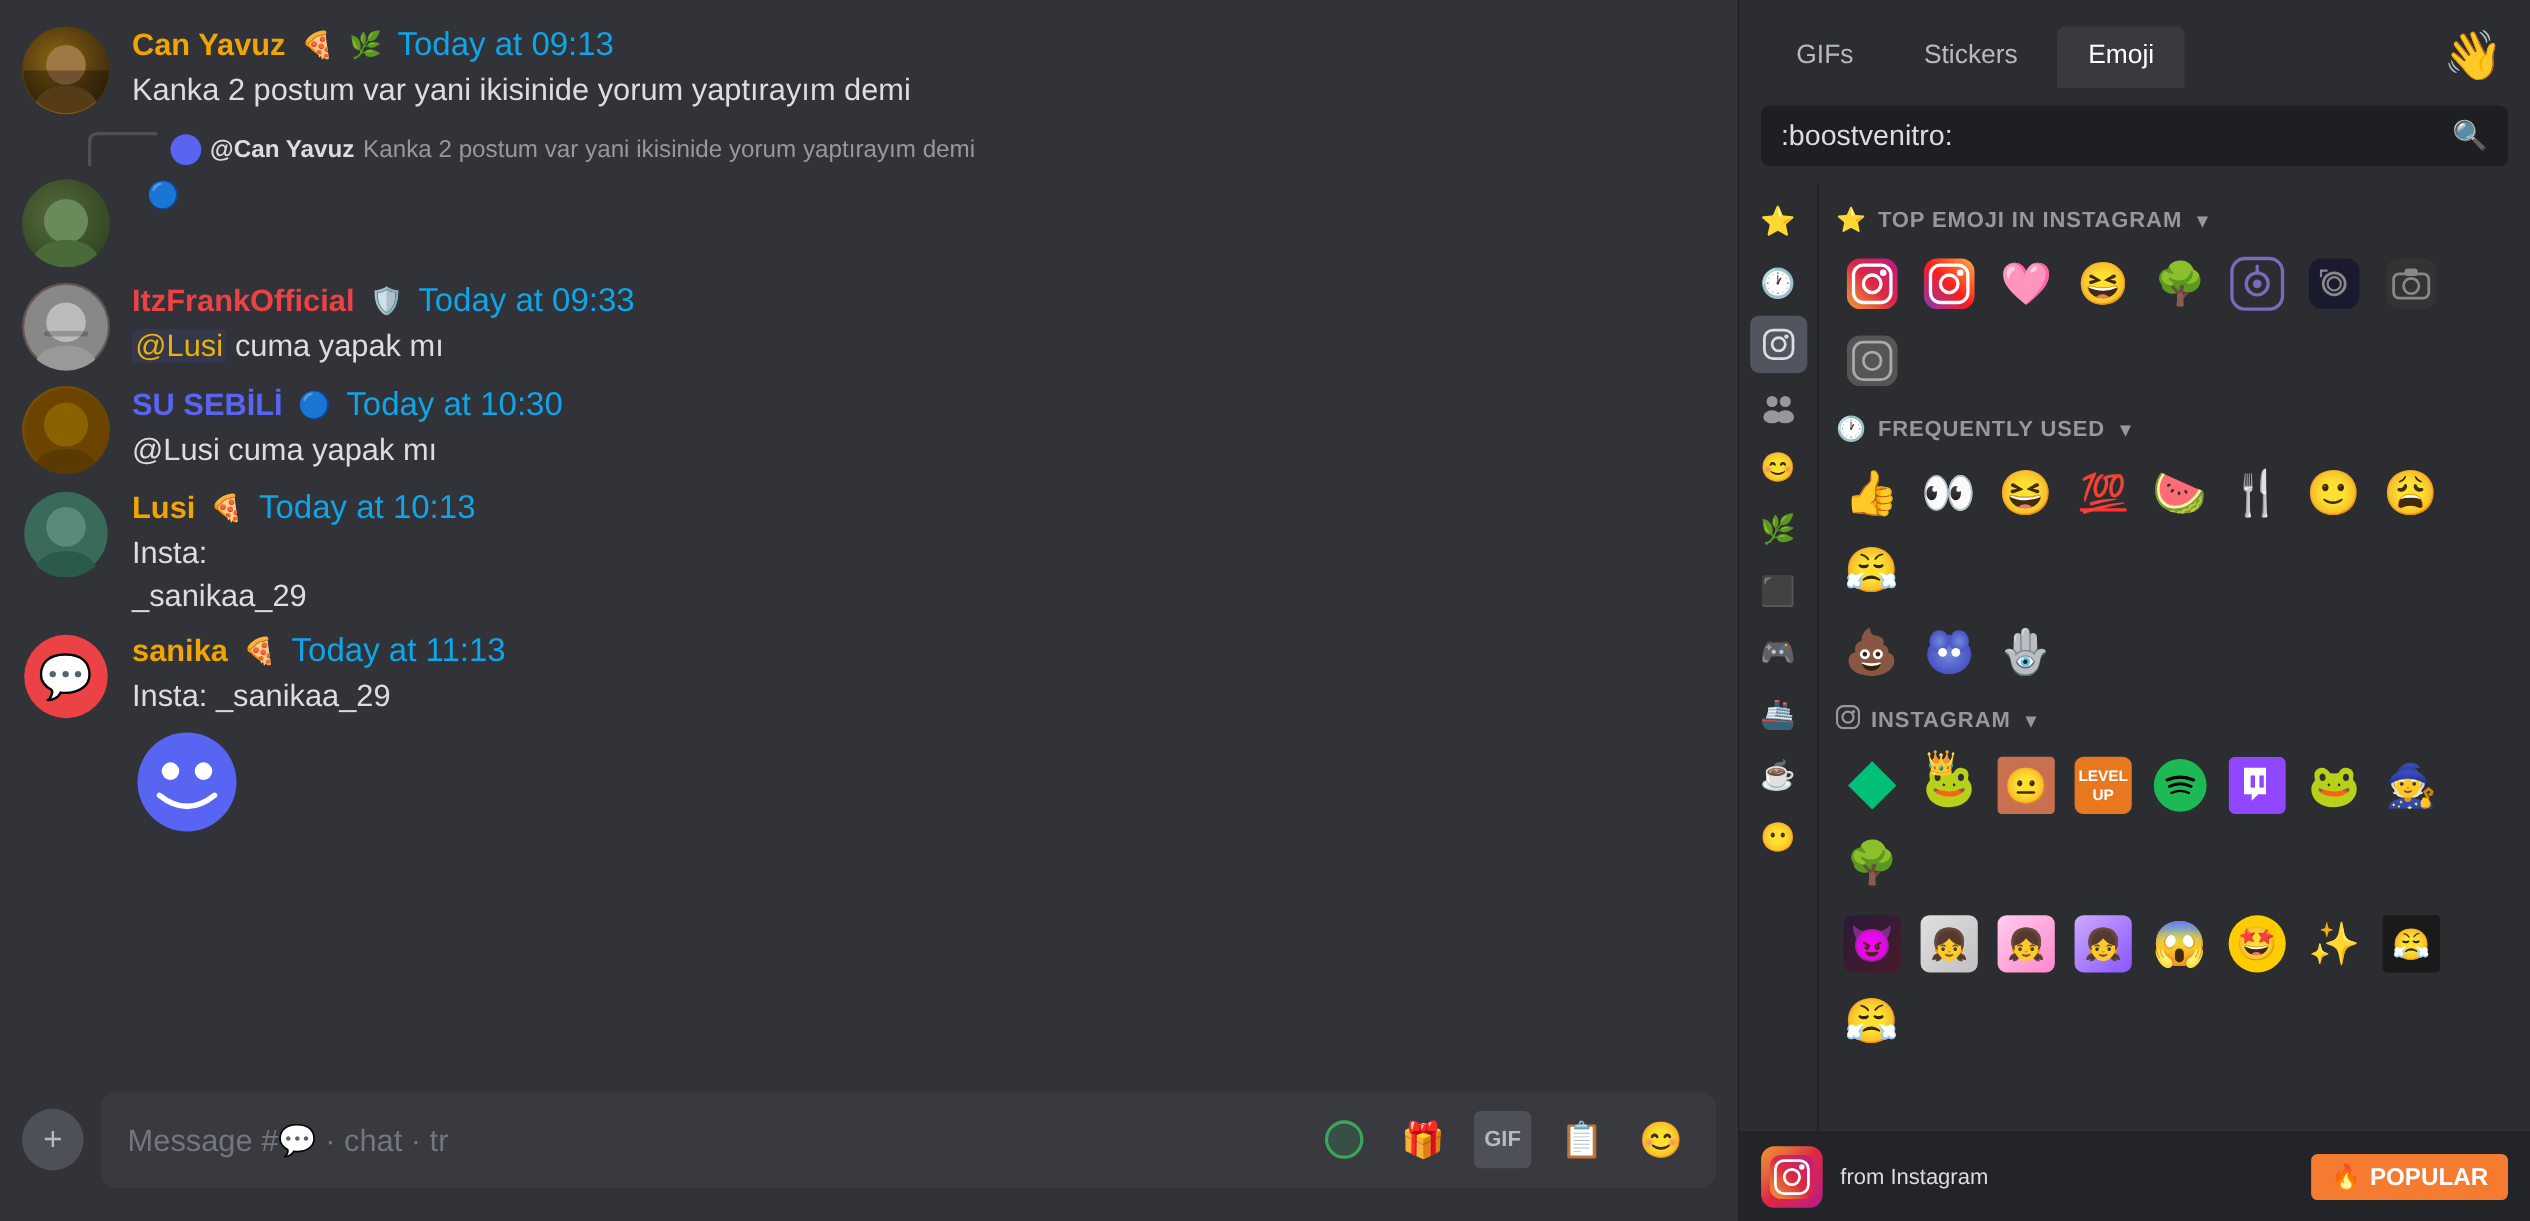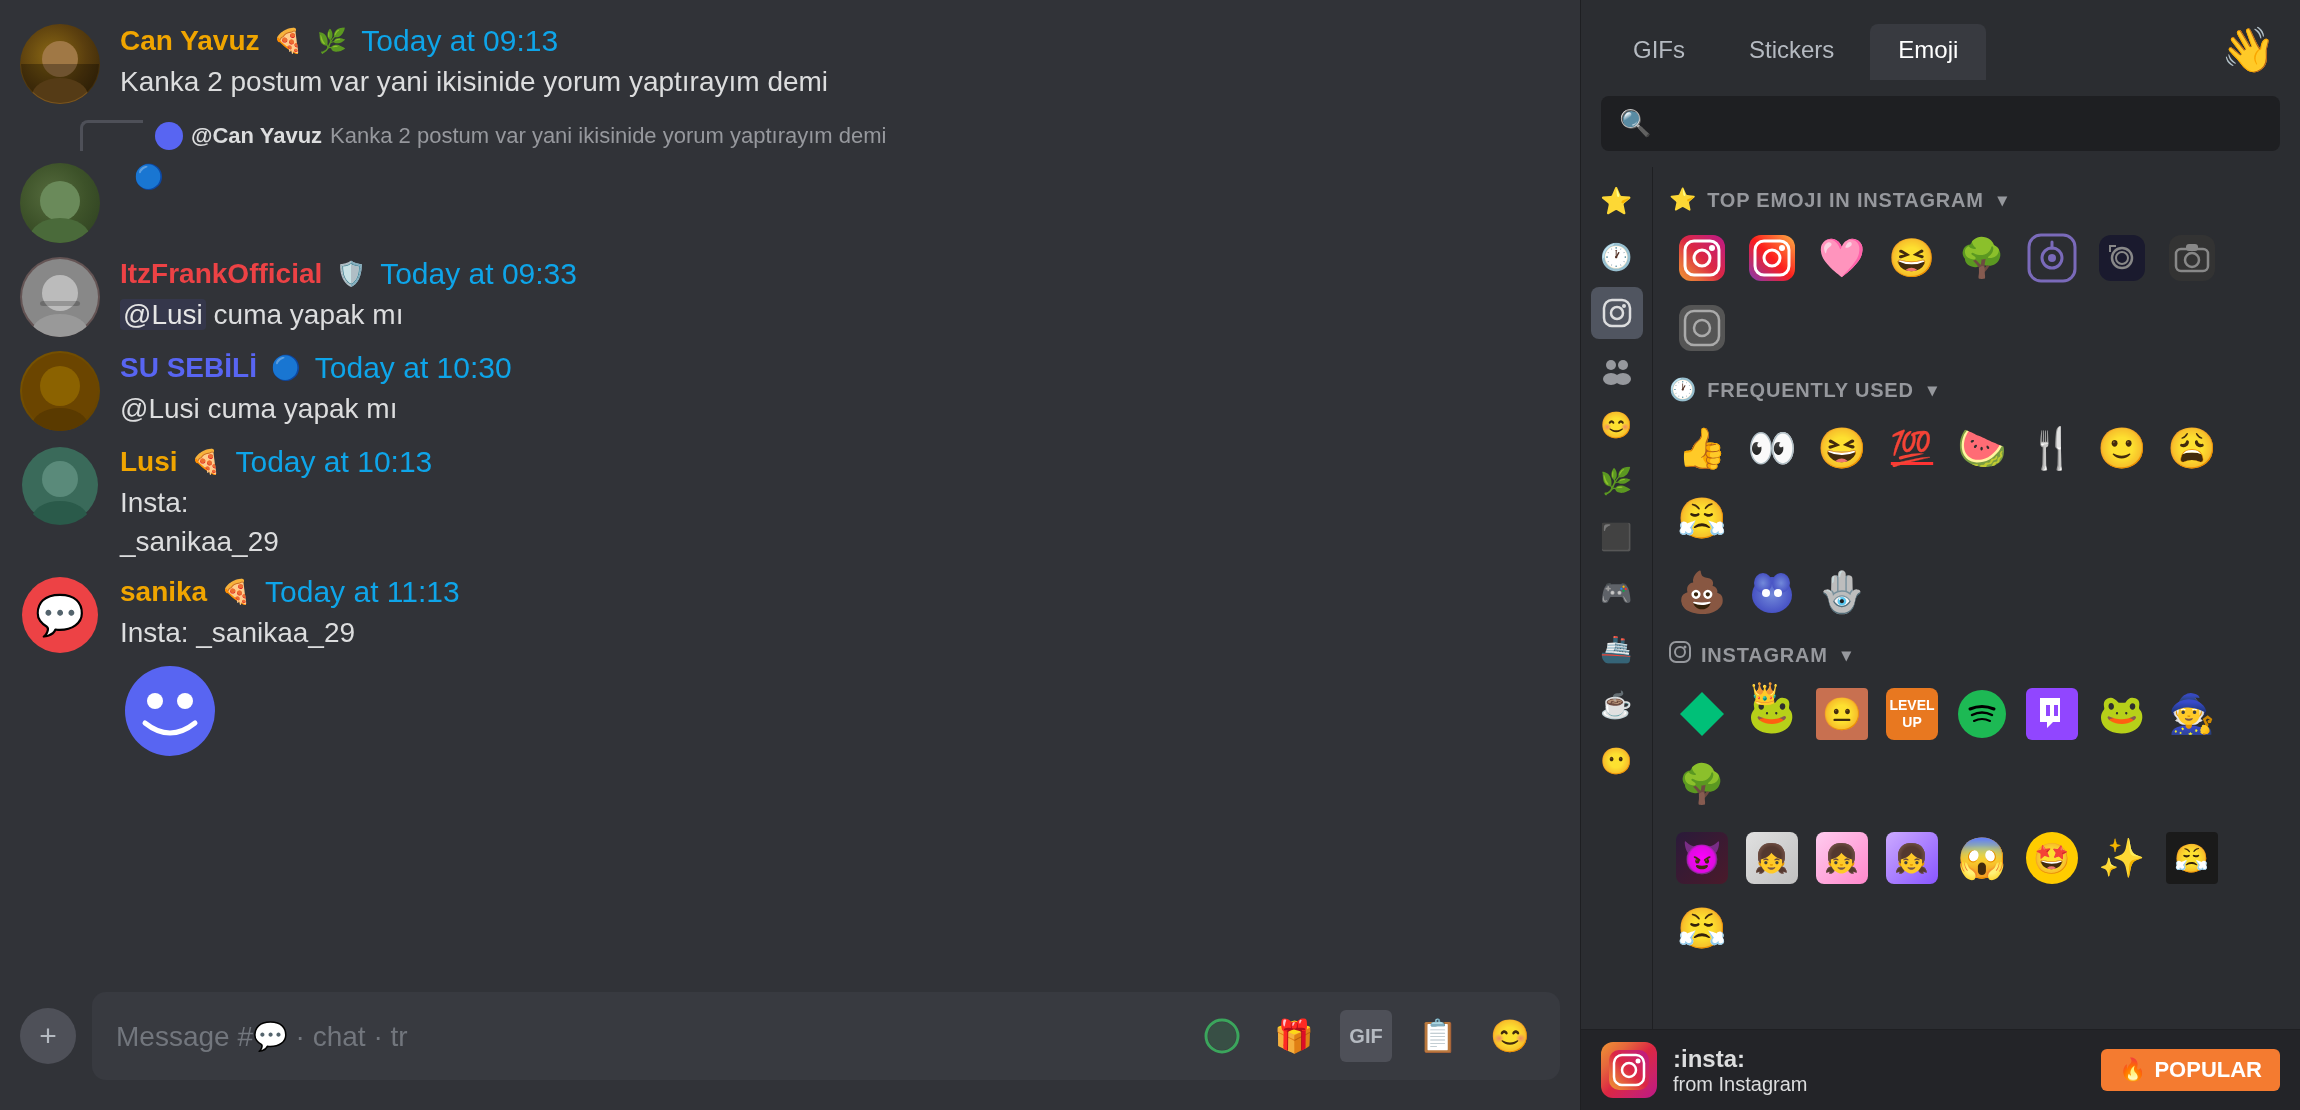--- a/index.html
+++ b/index.html
@@ -69,21 +69,21 @@
       font-weight: 400;
     }
 
     .message-text {
       font-size: 28px;
       color: #dcddde;
       line-height: 1.4;
     }
 
     .mention {
-      color: #e5e5e5;
+      color: #eab308;
       background: rgba(88, 101, 242, 0.1);
       border-radius: 4px;
       padding: 0 3px;
     }
 
     .badge-icon {
       font-size: 24px;
     }
 
     
@@ -586,20 +586,21 @@
 
     <div class="picker-tabs">
       <div class="picker-tab">GIFs</div>
       <div class="picker-tab">Stickers</div>
       <div class="picker-tab active">Emoji</div>
       <div style="margin-left: auto; font-size: 44px; cursor: pointer; margin-bottom: 4px;">👋</div>
     </div>
 
     <div class="picker-search">
       <div class="picker-search-inner">
+        <input class="picker-search-input" type="text" value=":boostvenitro:" style="">
         <span class="picker-search-icon">🔍</span>
       </div>
     </div>
 
     <div class="picker-body">
 
       <div class="category-sidebar">
         <div class="cat-item">⭐</div>
         <div class="cat-item">🕐</div>
         <div class="cat-item active" style="background:#505560;">
@@ -850,21 +851,20 @@
               <stop offset="100%" style="stop-color:#bc1888"></stop>
             </linearGradient>
           </defs>
           <rect x="2" y="2" width="40" height="40" rx="10" fill="url(#igtooltip)"></rect>
           <rect x="7" y="7" width="30" height="30" rx="8" fill="none" stroke="white" stroke-width="2.5"></rect>
           <circle cx="22" cy="22" r="7" fill="none" stroke="white" stroke-width="2.5"></circle>
           <circle cx="31" cy="13" r="2.5" fill="white"></circle>
         </svg>
       </div>
       <div class="tooltip-text">
-        <div class="tooltip-name">:insta:</div>
         <div class="tooltip-source">
           <span>from</span> <span style="color:#dcddde;">Instagram</span>
         </div>
       </div>
       <div class="popular-badge">
         <span>🔥</span>
         <span>POPULAR</span>
       </div>
     </div>
 

